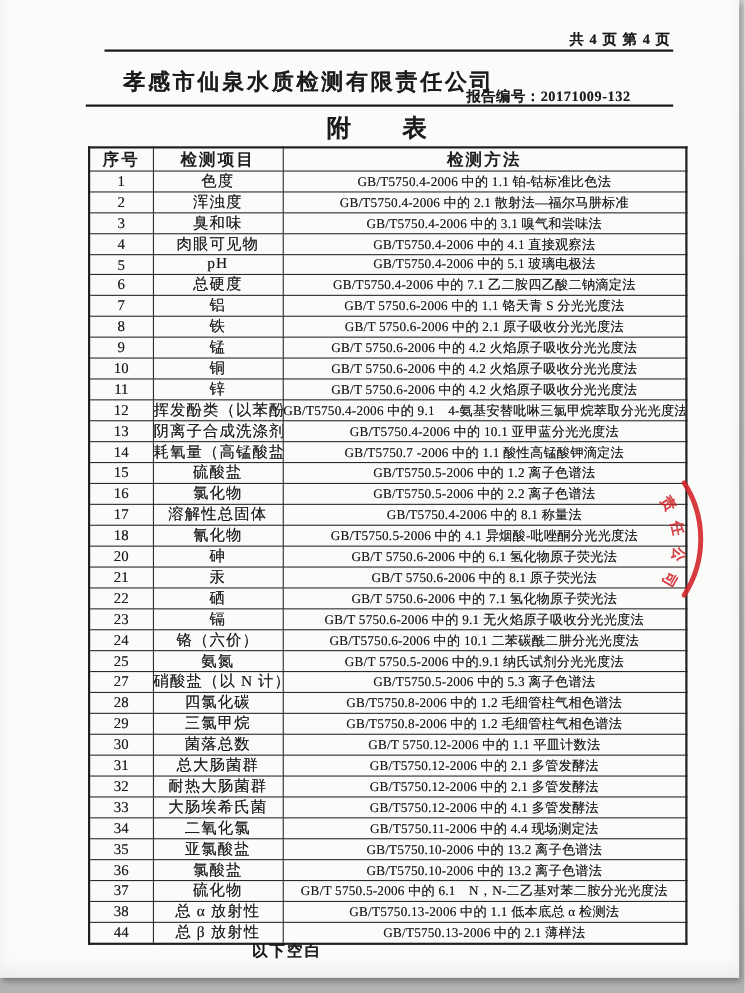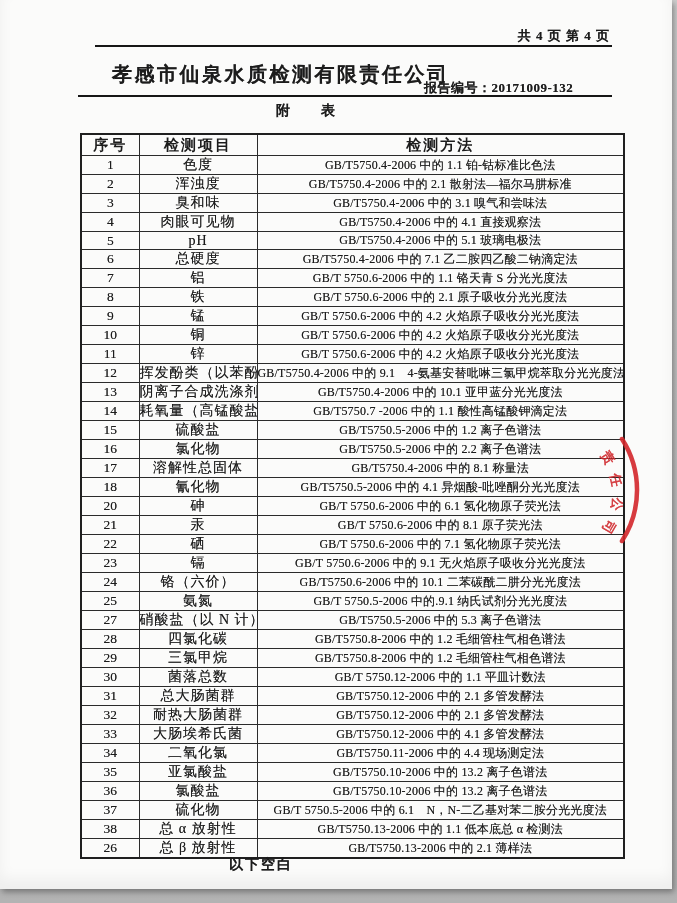--- a/index.html
+++ b/index.html
@@ -25,21 +25,21 @@
     position:absolute;top:61px;left:112px;
     font-size:20px;font-weight:bold;letter-spacing:2.5px;
   }
   .report-no{
     position:absolute;top:79px;left:424px;
     font-size:13px;font-weight:bold;letter-spacing:.5px;
   }
   .rule-mid{position:absolute;top:95px;left:78px;width:534px;height:2px;background:#161616;}
   .doc-title{
     position:absolute;top:102px;left:0;width:612px;text-align:center;
-    font-size:14px;font-weight:bold;letter-spacing:1px;
+    font-size:22px;font-weight:bold;letter-spacing:1px;padding-left:37px;
   }
   table.report{
     position:absolute;top:133px;left:80px;width:545px;
     border-collapse:collapse;table-layout:fixed;
     border:2px solid #1f1f1f;
   }
   .report th,.report td{
     border:1px solid #2b2b2b;padding:0;text-align:center;vertical-align:middle;
     overflow:hidden;white-space:nowrap;
   }
@@ -265,21 +265,21 @@
             <td class="col-no txt">37</td>
             <td class="col-item txt">硫化物</td>
             <td class="col-method txt">GB/T 5750.5-2006 中的 6.1　N，N-二乙基对苯二胺分光光度法</td>
           </tr>
           <tr>
             <td class="col-no txt">38</td>
             <td class="col-item txt">总 α 放射性</td>
             <td class="col-method txt">GB/T5750.13-2006 中的 1.1 低本底总 α 检测法</td>
           </tr>
           <tr>
-            <td class="col-no txt">26</td>
+            <td class="col-no txt">44</td>
             <td class="col-item txt">总 β 放射性</td>
             <td class="col-method txt">GB/T5750.13-2006 中的 2.1 薄样法</td>
           </tr>
         </tbody>
     </table>
 
     <div class="txt footer-note">以下空白</div>
 
     <svg class="stamp-arc-svg" width="672" height="889" viewBox="0 0 672 889">
       <path d="M 622 439 A 94 94 0 0 1 622 541" fill="none" stroke="#d3262a" stroke-width="4.5" stroke-linecap="round" opacity="0.9"></path>

